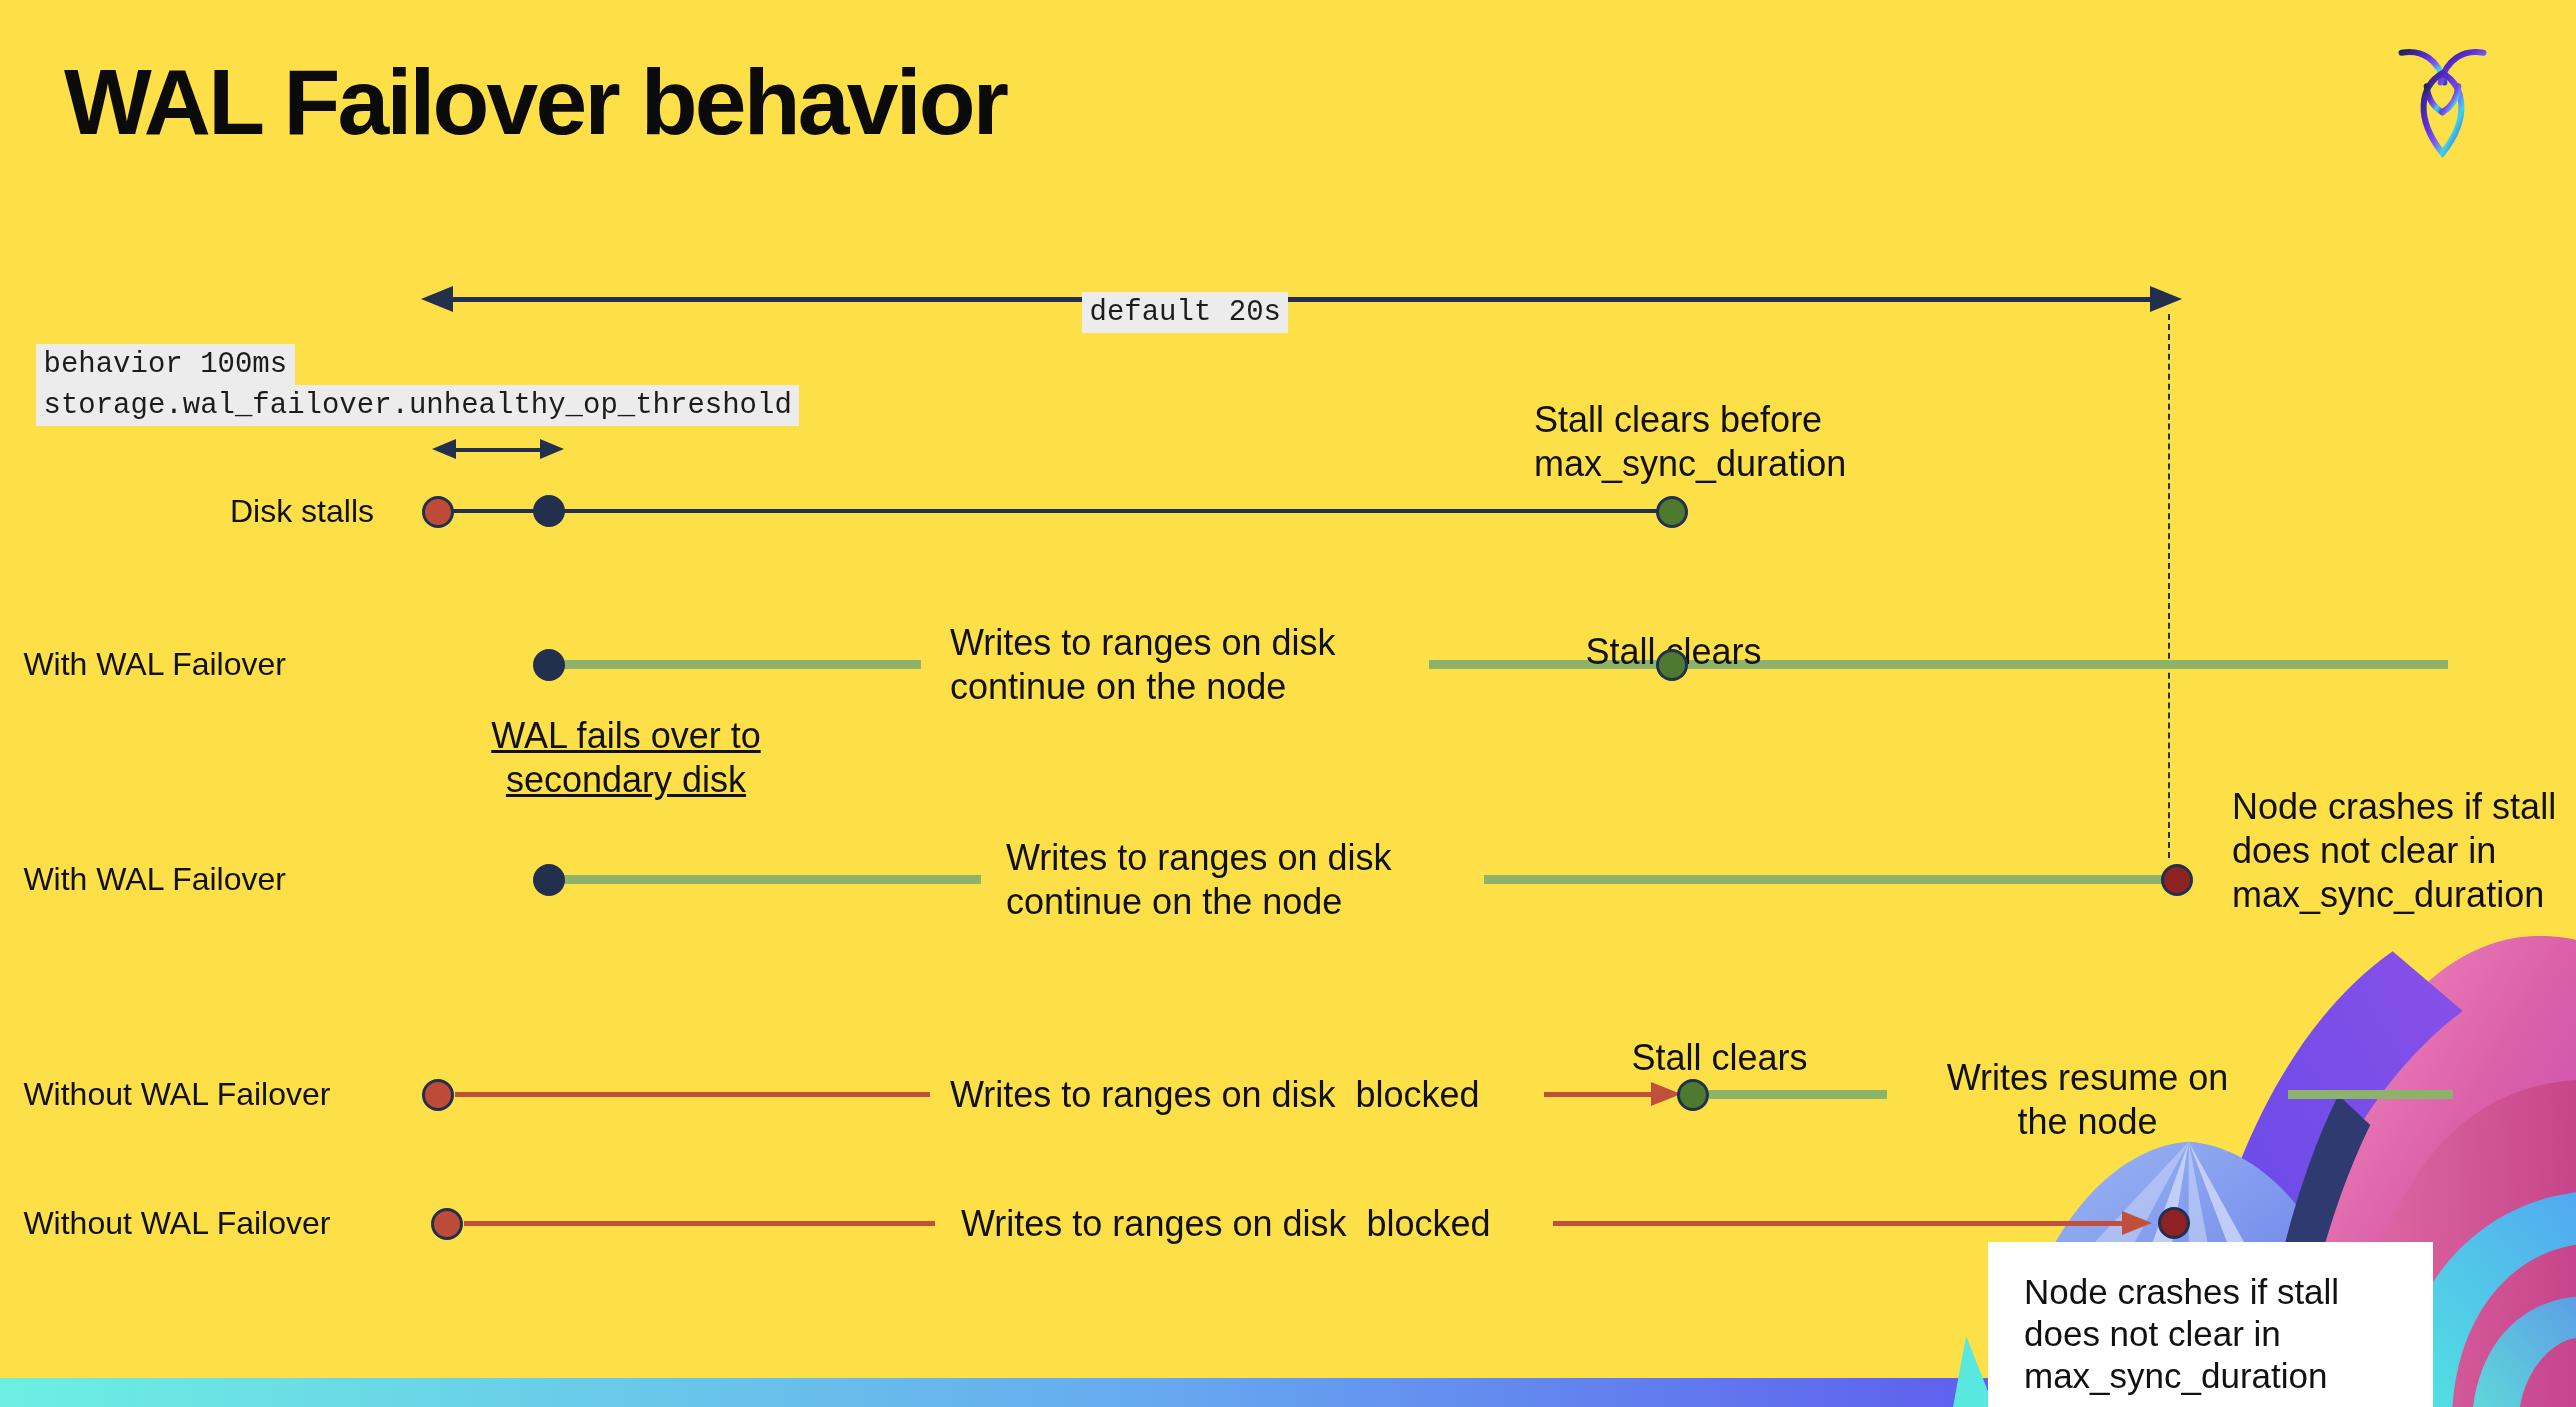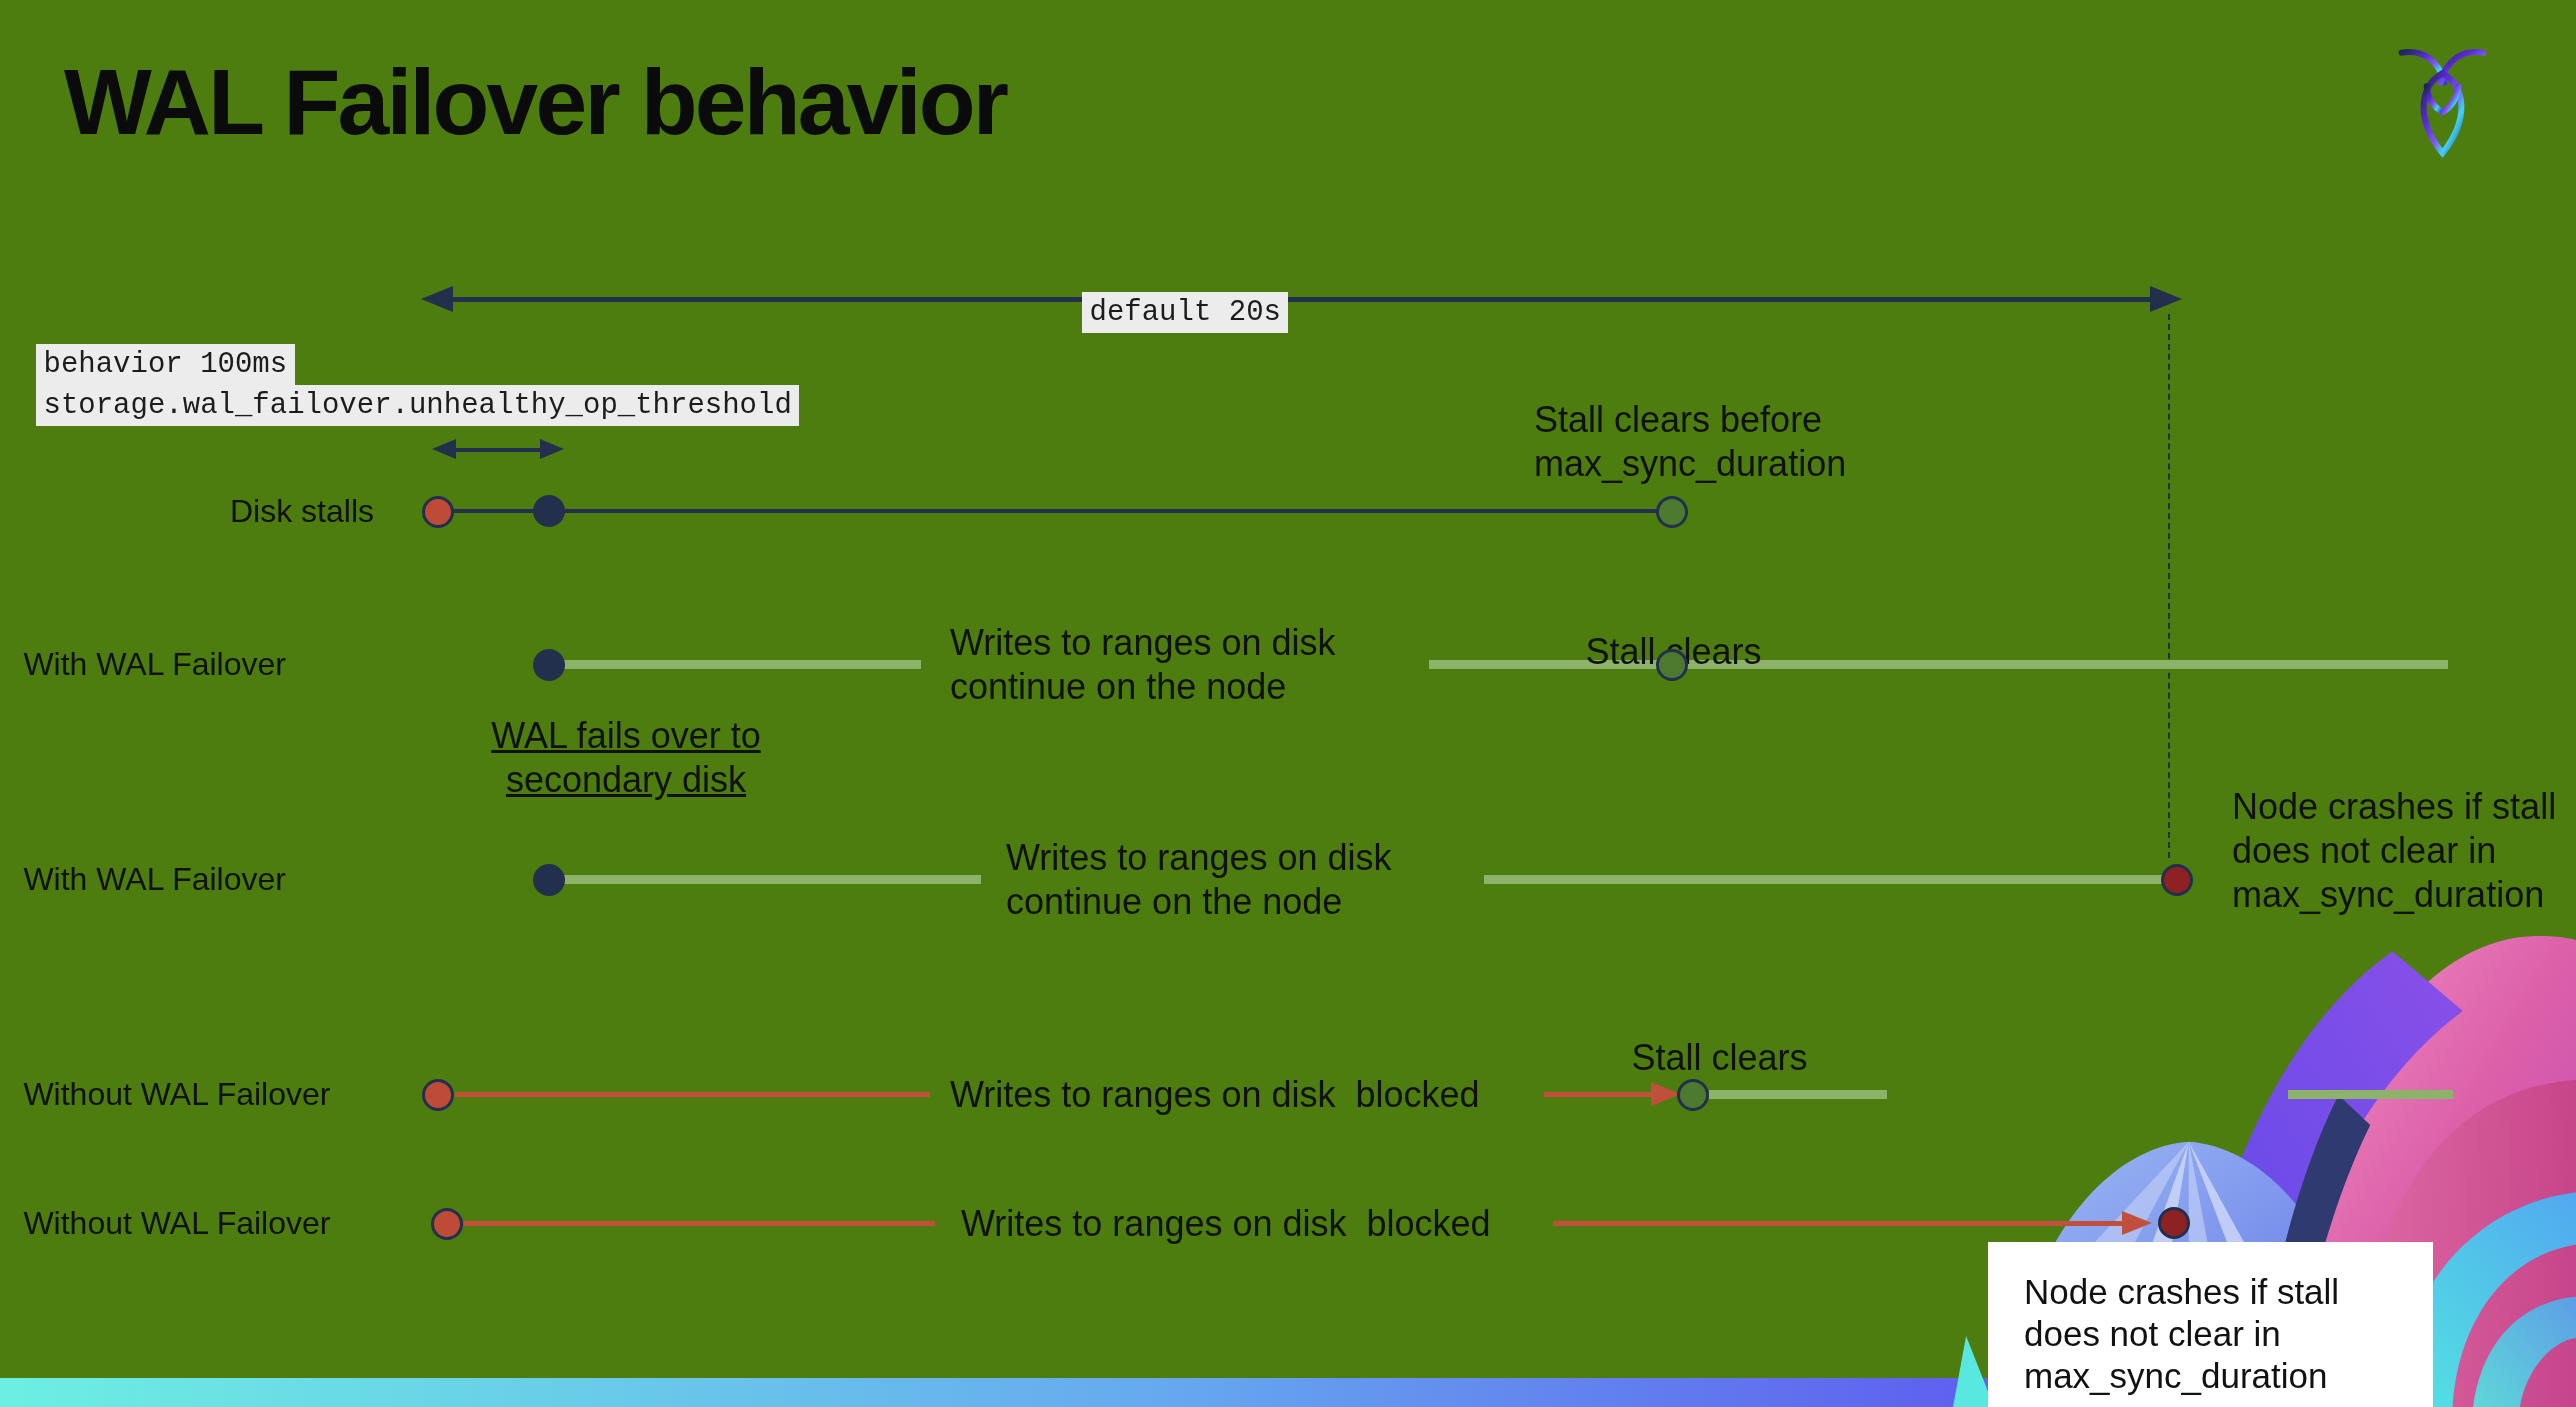--- a/index.html
+++ b/index.html
@@ -1,16 +1,16 @@
 <!DOCTYPE html>
 <html style="--navy: #22304E; --green-line: #8CB369; --green-dot: #4E7A2F; --red-line: #C0503C; --red-dot: #BE4B38; --darkred-dot: #8E2121; --ann-bg: #ECECEC; --footer-left: #6CEFE2; --footer-mid1: #66A9EF; --footer-mid2: #5F63EE; --footer-right: #6B4DF0;font-size:15px"><head>
 <meta charset="utf-8">
 <style>
   html,body{margin:0;padding:0;background:#ffffff;}
-  #slide{position:relative;width:2576px;height:1408px;overflow:hidden;background:#4d7c0f;
+  #slide{position:relative;width:2576px;height:1408px;overflow:hidden;background:#fde047;
          font-family:"Liberation Sans","DejaVu Sans",sans-serif;color:#111;}
 
   .title{position:absolute;left:64px;top:49px;font-size:93px;font-weight:bold;
          letter-spacing:-2.8px;color:#0b0b0b;}
 
   .mono{position:absolute;font-family:"Liberation Mono","DejaVu Sans Mono",monospace;
         font-size:29px;line-height:39px;background:var(--ann-bg);color:#1c1c1c;
         padding:0.9px 7.5px;white-space:pre;z-index:6;}
 
   .rowlabel{position:absolute;font-size:32px;line-height:43px;color:#111;z-index:7;}
@@ -168,20 +168,22 @@
 
   <div class="rowlabel" style="left:23.4px;top:1073px;">Without WAL Failover</div>
   <div class="dot red" style="left:422px;top:1079px;"></div>
   <div class="hline redline" style="left:455px;top:1092px;width:475px;"></div>
   <div class="note" style="left:950px;top:1073px;">Writes to ranges on disk  blocked</div>
   <div class="hline redline" style="left:1544px;top:1092px;width:108px;"></div>
   <div class="tri r-red" style="left:1651px;top:1082px;"></div>
   <div class="dot green" style="left:1677px;top:1079px;"></div>
   <div class="note center" style="left:1626px;top:1008px;width:187px;">Stall clears</div>
   <div class="hline greenline" style="left:1709px;top:1090px;width:178px;"></div>
+  <div class="note center" style="left:1938px;top:1028px;width:299px;">Writes resume on
+the node</div>
   <div class="hline greenline" style="left:2288px;top:1090px;width:165px;"></div>
 
   <div class="rowlabel" style="left:23.4px;top:1202px;">Without WAL Failover</div>
   <div class="dot red" style="left:431px;top:1208px;"></div>
   <div class="hline redline" style="left:464px;top:1221px;width:471px;"></div>
   <div class="note" style="left:961px;top:1202px;">Writes to ranges on disk  blocked</div>
   <div class="hline redline" style="left:1553px;top:1221px;width:571px;"></div>
   <div class="tri r-red" style="left:2122px;top:1211px;"></div>
   <div class="dot darkred" style="left:2158px;top:1207px;"></div>
   <div class="whitebox" style="left:1988px;top:1242px;width:445px;height:165px;"></div>

